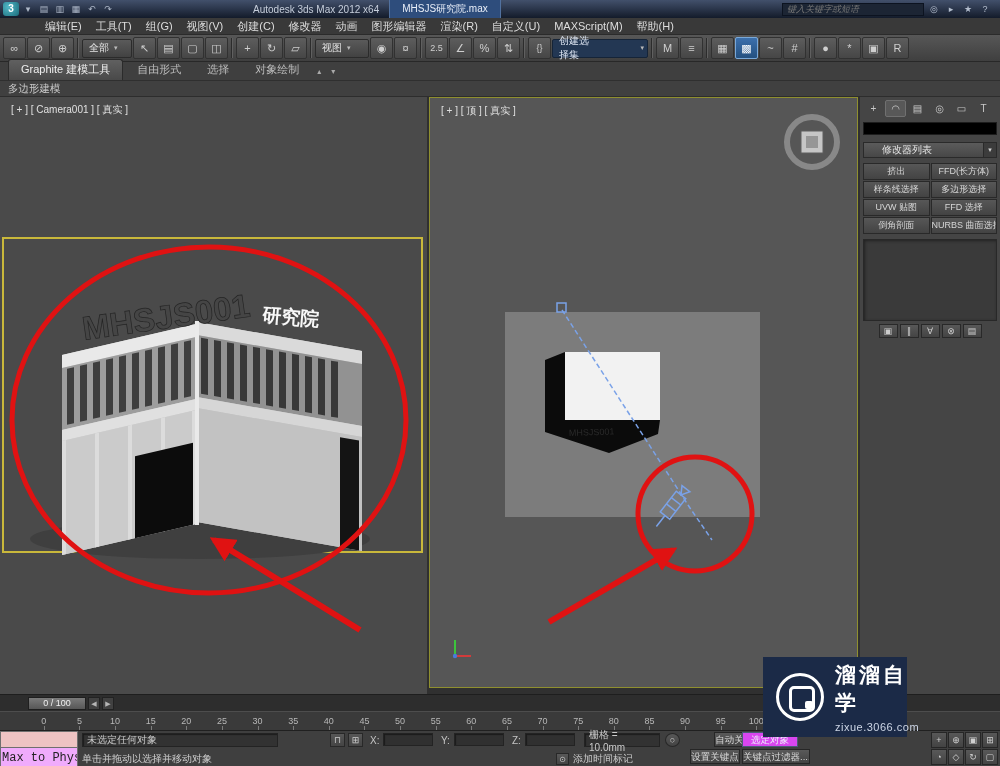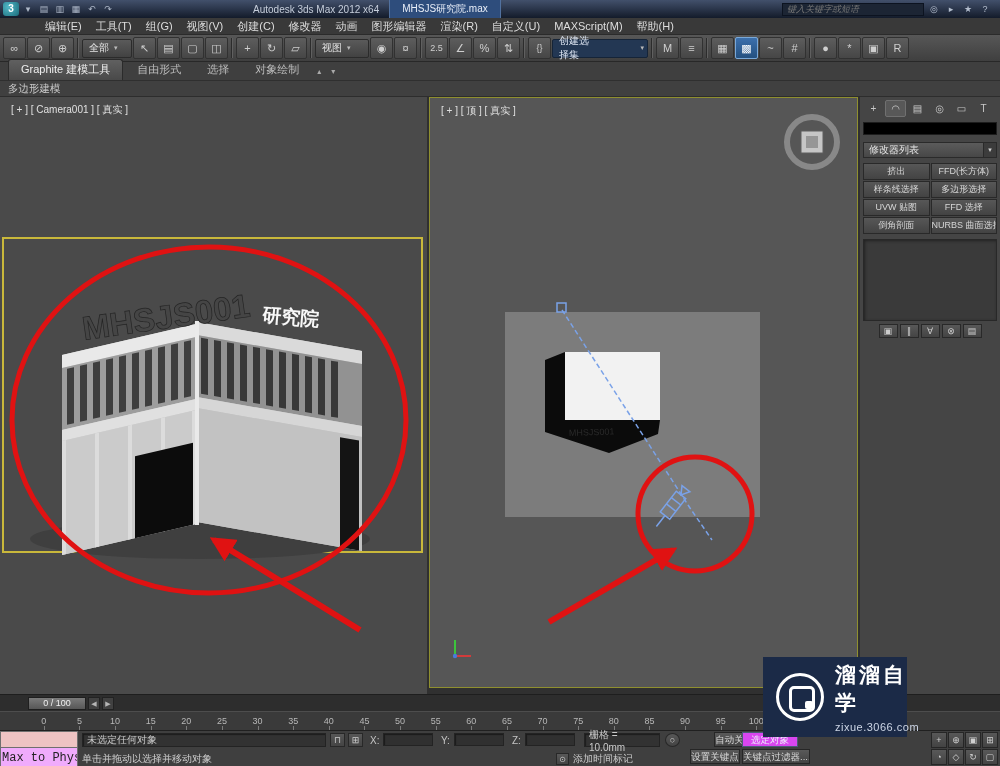--- a/index.html
+++ b/index.html
@@ -44,21 +44,21 @@
   .vp-right { left:429px; top:0; width:429px; height:591px; background:#565656; border:1px solid #8f8f2f; }
   .vp-label { position:absolute; top:6px; left:11px; font-size:10px; color:#e0e0e0; z-index:5; }
   .safe-frame { position:absolute; left:2px; top:140px; width:421px; height:316px; border:2px solid #c9b83b; z-index:1; }
   svg.scene { position:absolute; inset:0; z-index:2; }
   
   .cmd-panel { position:absolute; left:860px; top:0; width:140px; height:597px; background:#454545; }
   .cp-tabs { display:flex; gap:1px; padding:3px 3px 1px; }
   .cp-tab { width:21px; height:17px; text-align:center; line-height:16px; font-size:10px; color:#c9c9c9; border:1px solid transparent; }
   .cp-tab.active { background:#585858; border-color:#707070; border-radius:2px; }
   .cp-name { height:13px; background:#000; border:1px solid #1d1d1d; margin:4px 3px 0; }
-  .cp-dd { height:16px; margin:7px 3px 0; background:linear-gradient(#5b5b5b,#474747); border:1px solid #2a2a2a; display:flex; align-items:center; justify-content:space-between; font-size:10px; color:#e3e3e3; padding-left:5px; }
+  .cp-dd { height:16px; margin:7px 3px 0; background:linear-gradient(#5b5b5b,#474747); border:1px solid #2a2a2a; display:flex; align-items:center; justify-content:space-between; font-size:10px; color:#e3e3e3; padding-left:18px; }
   .cp-dd .arr { width:13px; height:14px; background:#3c3c3c; border-left:1px solid #2a2a2a; font-size:7px; text-align:center; line-height:14px; color:#ccc; }
   .cp-grid { display:grid; grid-template-columns:1fr 1fr; gap:1px; margin:5px 3px 0; }
   .cp-btn { height:17px; background:linear-gradient(#575757,#434343); border:1px solid #292929; color:#d6d6d6; font-size:9px; font-family:inherit; overflow:hidden; white-space:nowrap; }
   .cp-stack { height:82px; margin:5px 3px 0; background:#3a3a3a; border:1px solid #282828; box-shadow:inset 1px 1px 3px #222; }
   .cp-tools { display:flex; gap:2px; justify-content:center; padding:3px 0; }
   .cp-tool { width:19px; height:14px; background:linear-gradient(#585858,#444); border:1px solid #292929; font-size:9px; text-align:center; line-height:13px; color:#ccc; }
   
   .trackbar { position:absolute; top:694px; left:0; width:1000px; height:17px; background:#2d2d2d; border-top:1px solid #1e1e1e; display:flex; align-items:center; padding-left:28px; gap:2px; }
   .t-handle { width:58px; height:13px; background:linear-gradient(#7b7b7b,#575757); border:1px solid #1f1f1f; color:#f0f0f0; font-size:9px; text-align:center; line-height:11px; }
   .t-arrow { width:12px; height:13px; background:#414141; border:1px solid #222; color:#b5b5b5; font-size:7px; text-align:center; line-height:12px; }
@@ -367,21 +367,21 @@
       <span class="ruler-tick">100</span>
     </div>
 </div>
 
 <div class="statusbar">
   <div class="listener">
     <div class="pink"></div>
     <div class="white">Max to Physcs (</div>
   </div>
 
-  <div class="sfield" style="left:82px; top:2px; width:244px;">未选定任何对象</div>
+  <div class="sfield" style="left:82px; top:2px; width:196px;">未选定任何对象</div>
   <span class="sico" style="left:330px; top:2px;">⊓</span>
   <span class="sico" style="left:348px; top:2px;">⊞</span>
 
   <span class="clabel" style="left:370px;">X:</span>
   <span class="cbox" style="left:383px;"></span>
   <span class="clabel" style="left:441px;">Y:</span>
   <span class="cbox" style="left:454px;"></span>
   <span class="clabel" style="left:512px;">Z:</span>
   <span class="cbox" style="left:525px;"></span>
 

